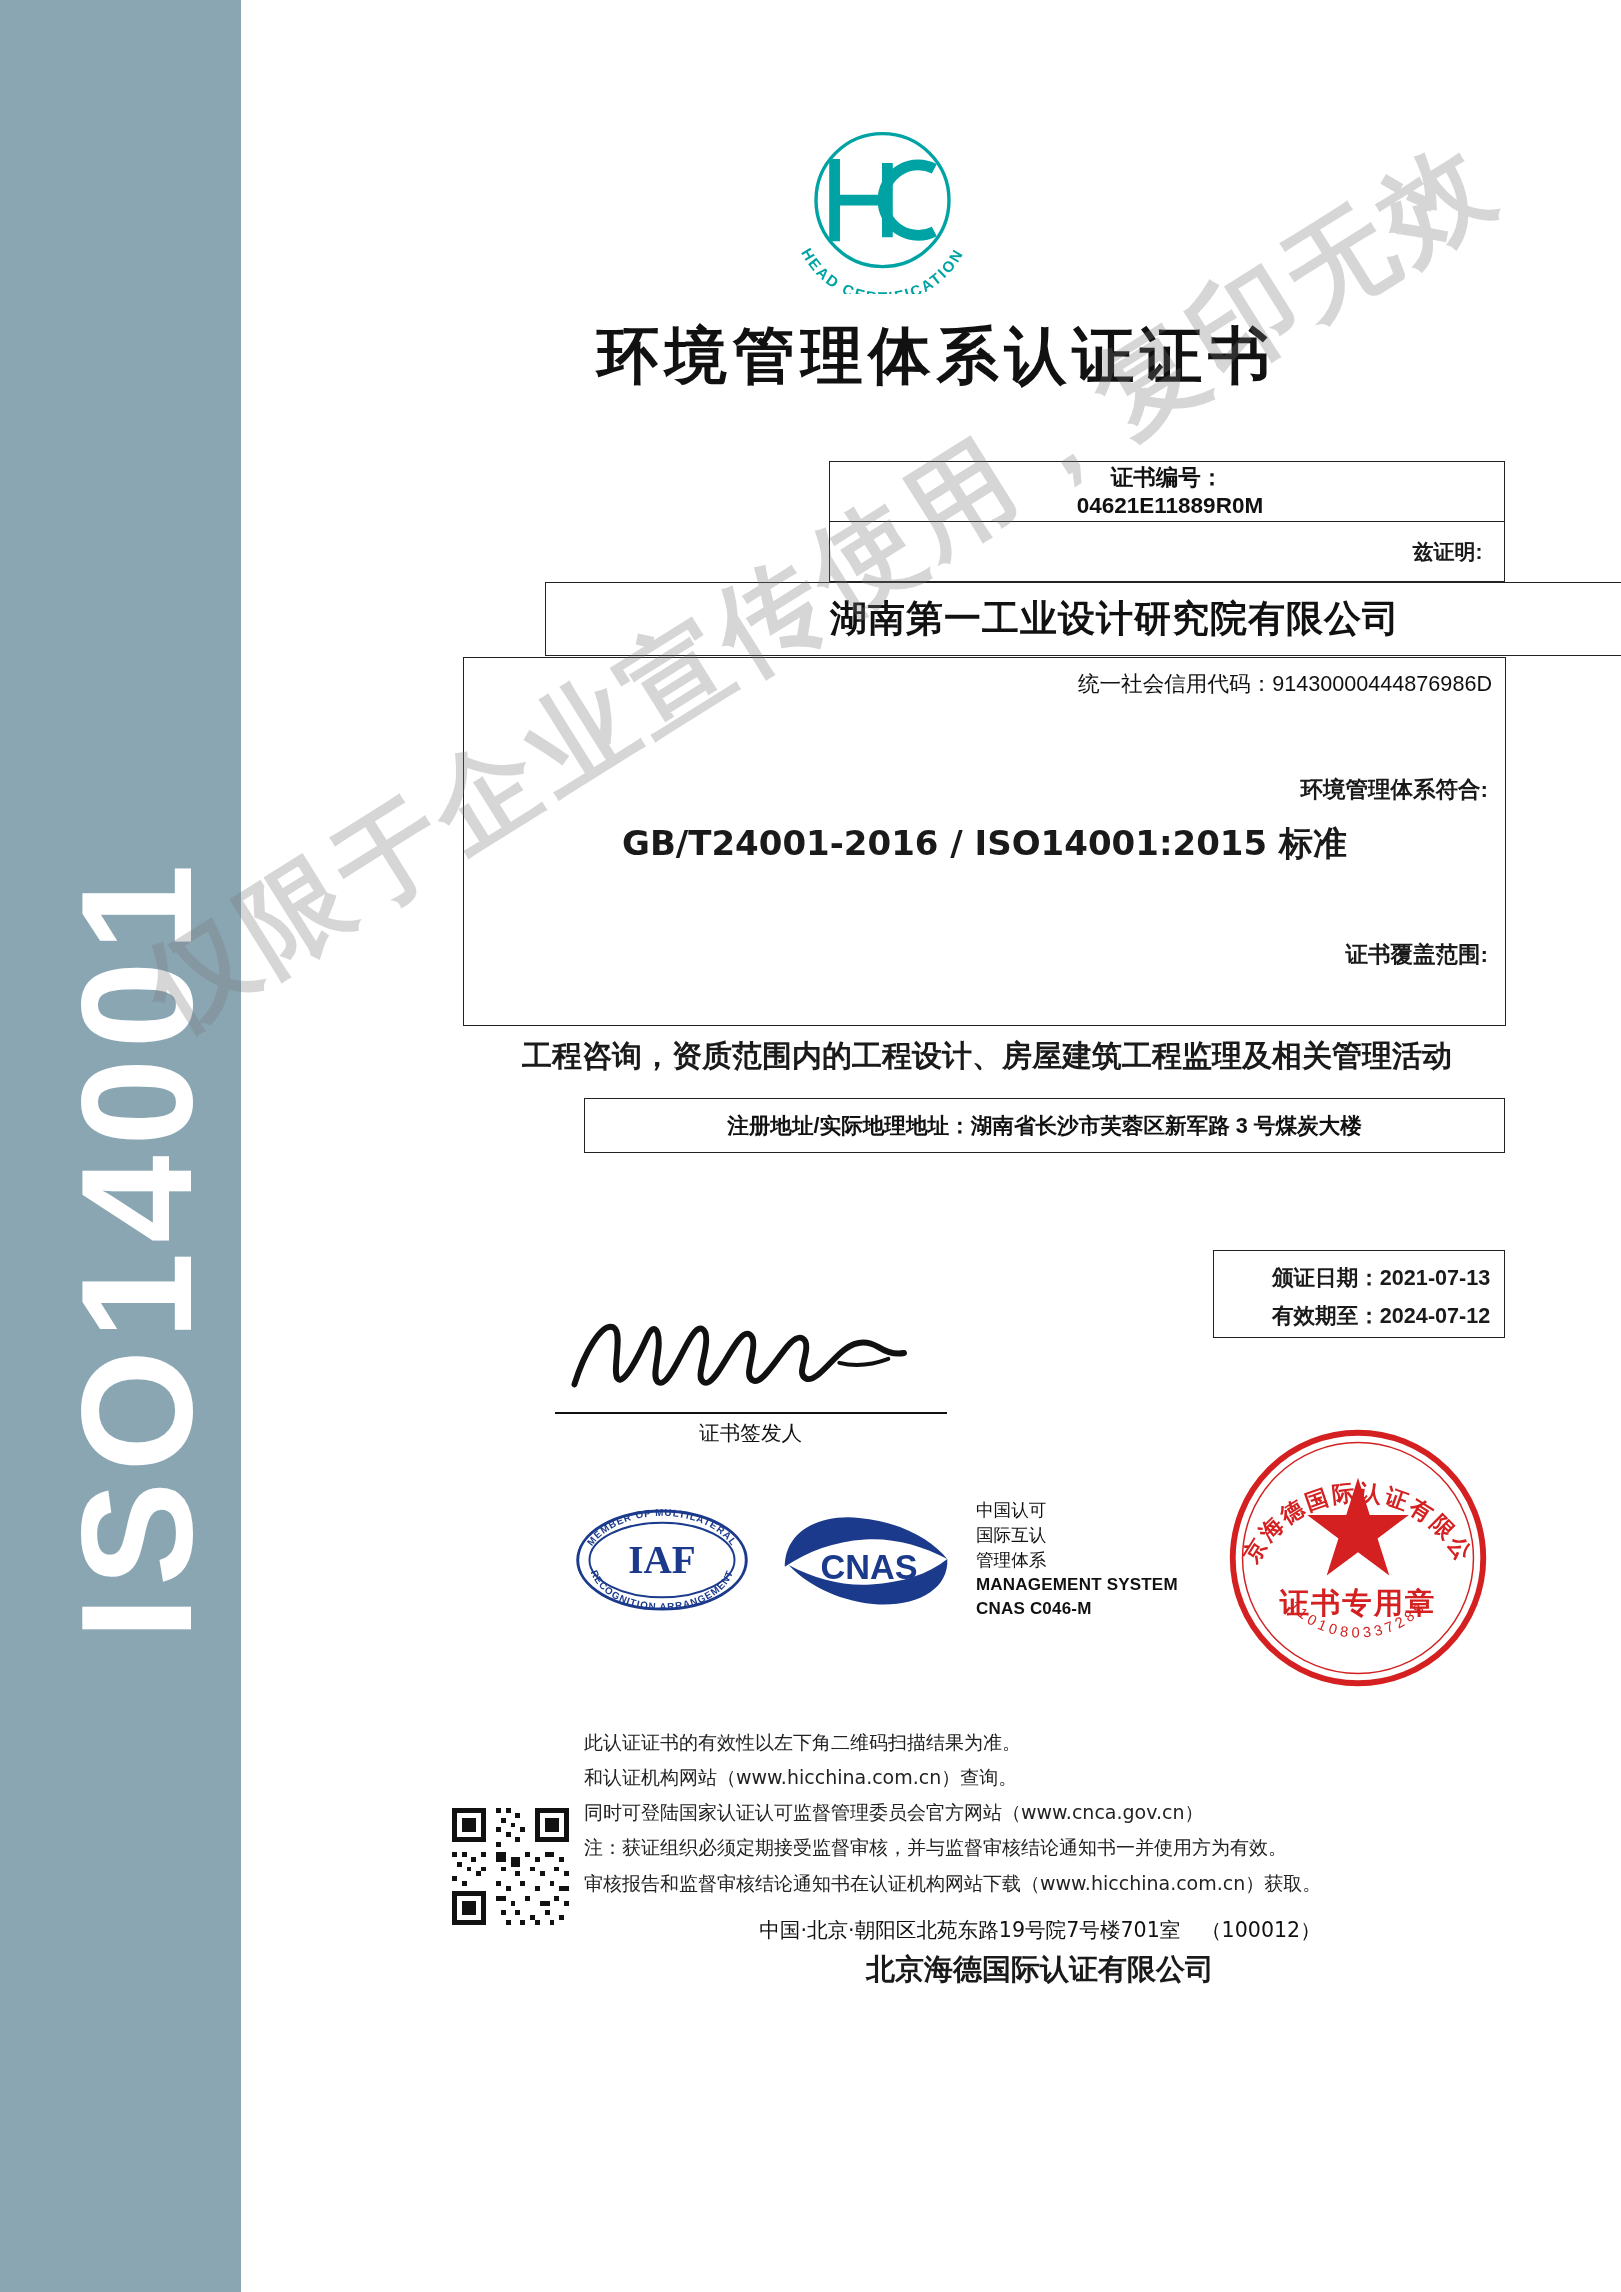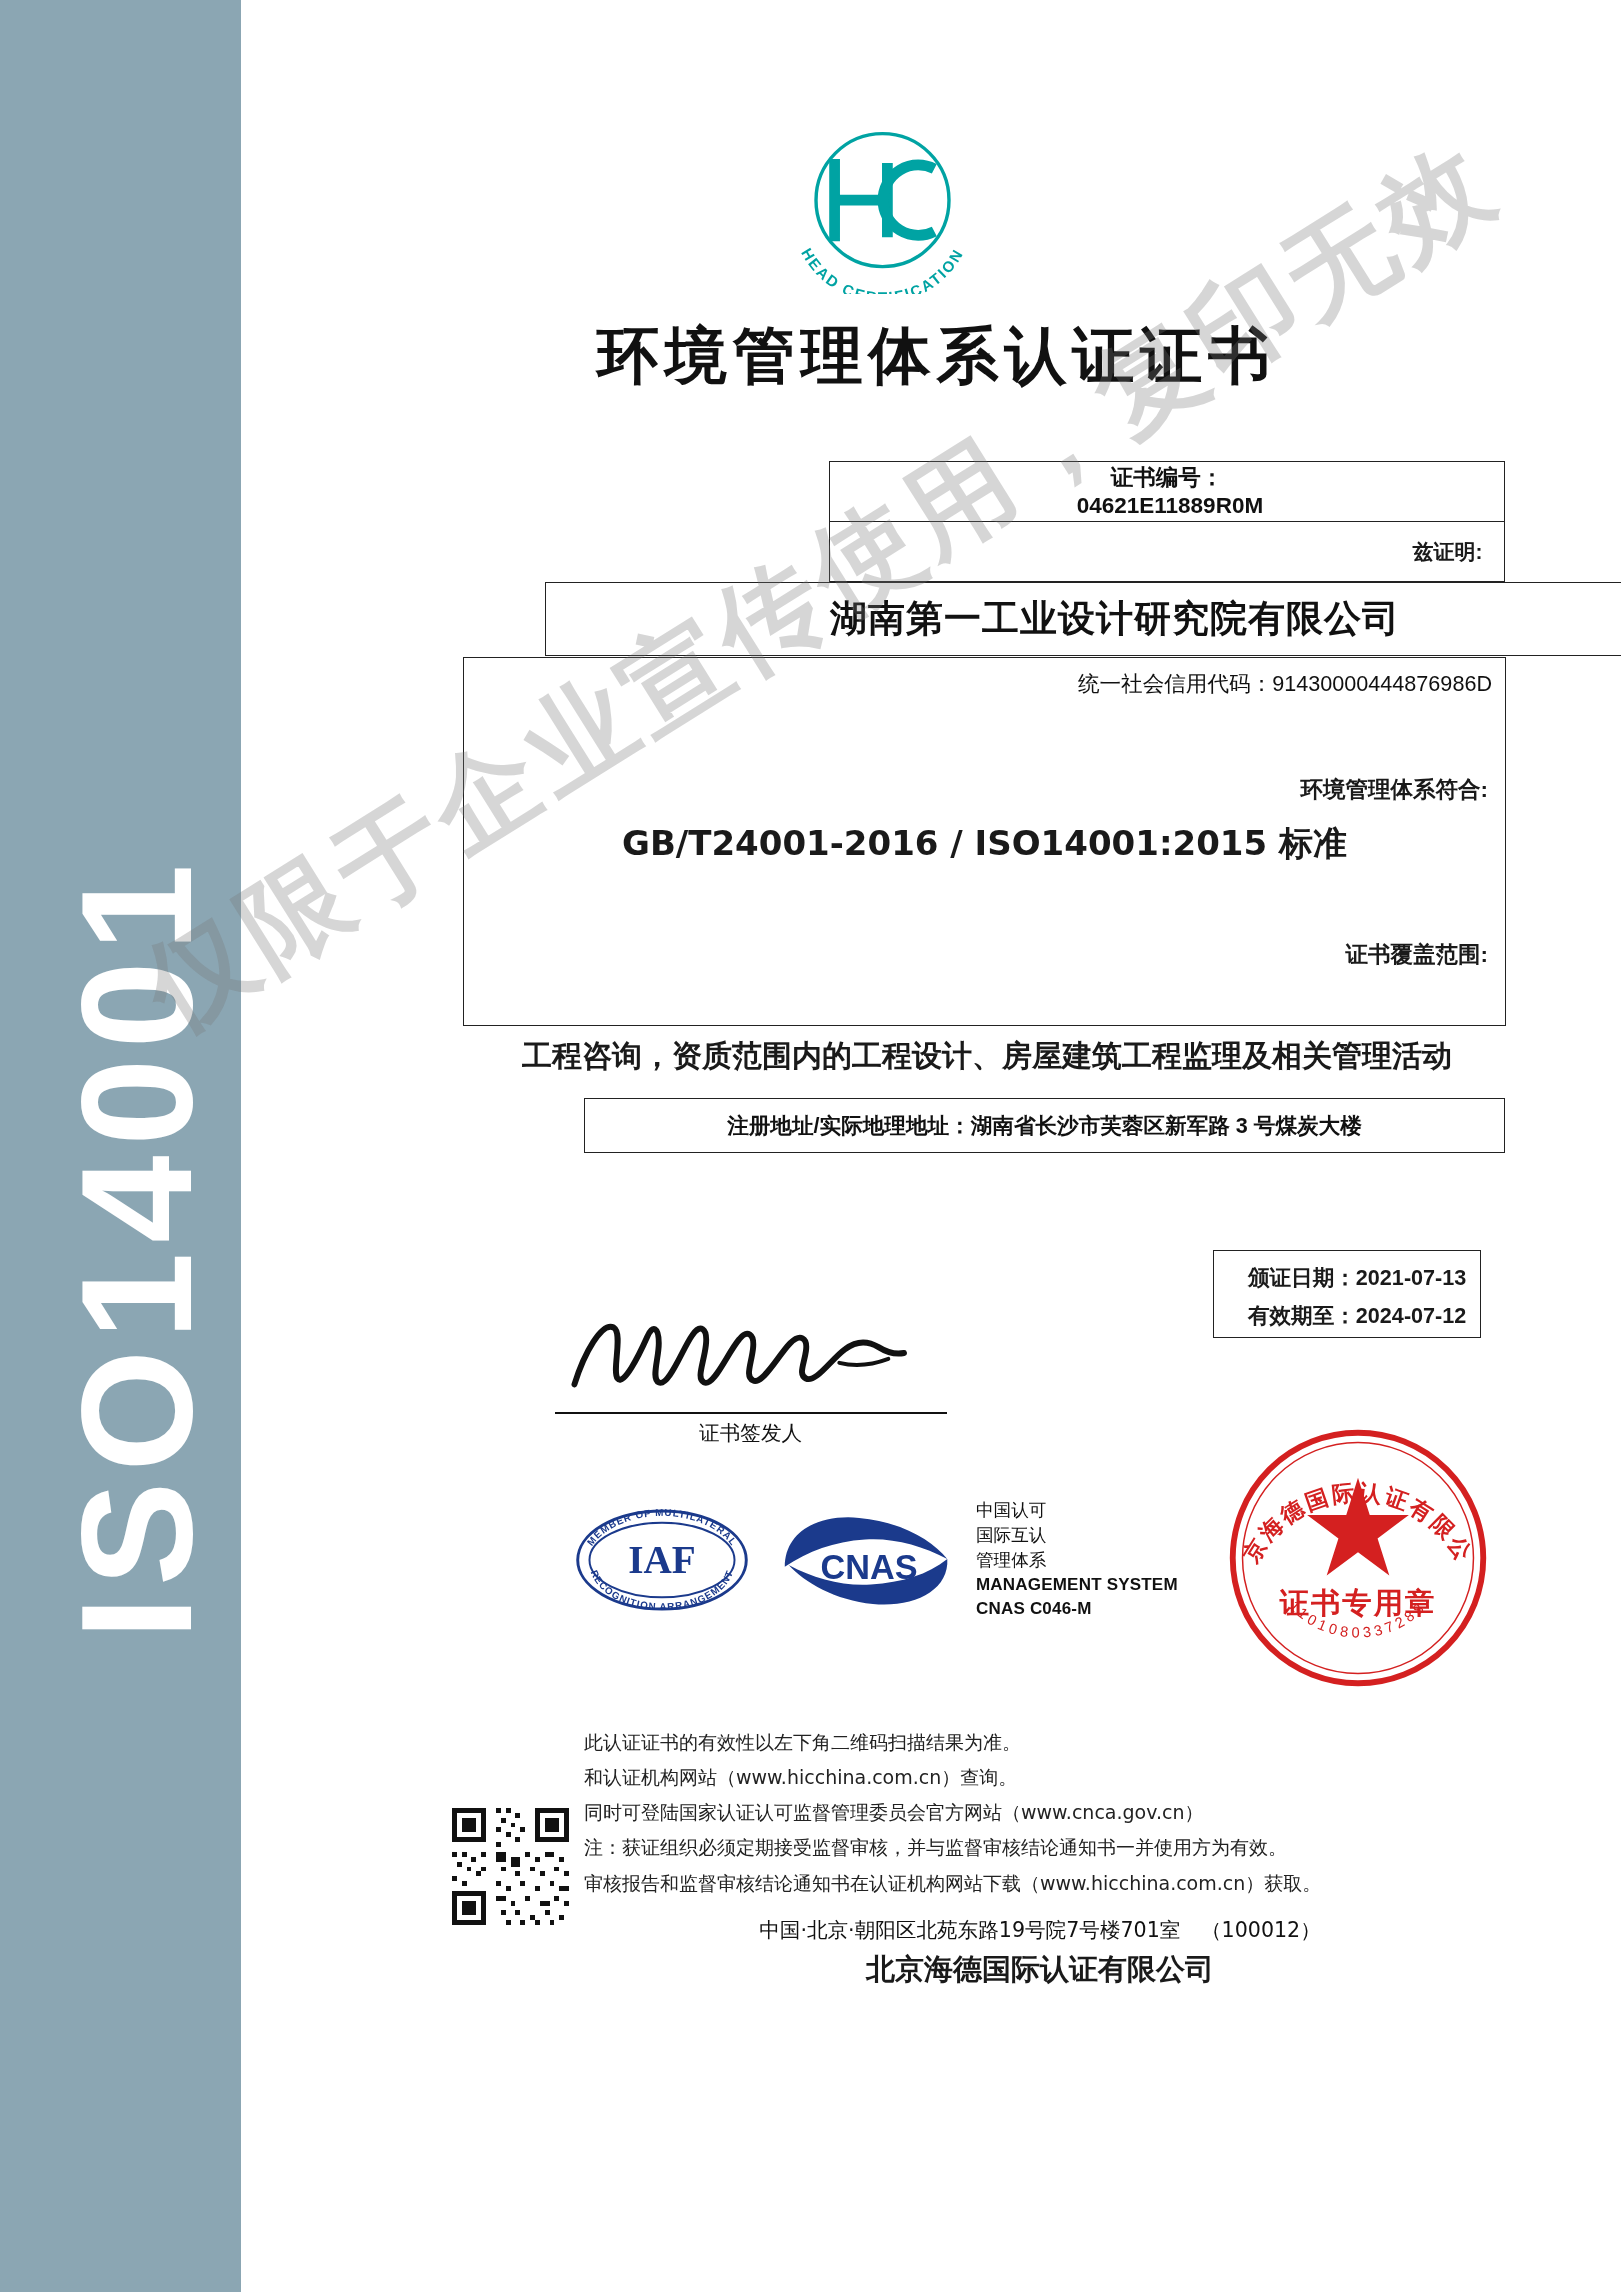--- a/index.html
+++ b/index.html
@@ -193,21 +193,21 @@
     display: flex;
     align-items: center;
     justify-content: center;
   }
   .addr-text { font-size: 21.6px; font-weight: bold; color: #111; }
 
   
   .dates-box {
     left: 972px;
     top: 1250px;
-    width: 268px;
+    width: 292px;
     height: 88px;
     padding: 7.8px 13.7px;
     box-sizing: border-box;
   }
   .date-line {
     font-size: 21.6px;
     font-weight: bold;
     line-height: 1.75;
     text-align: right;
   }

